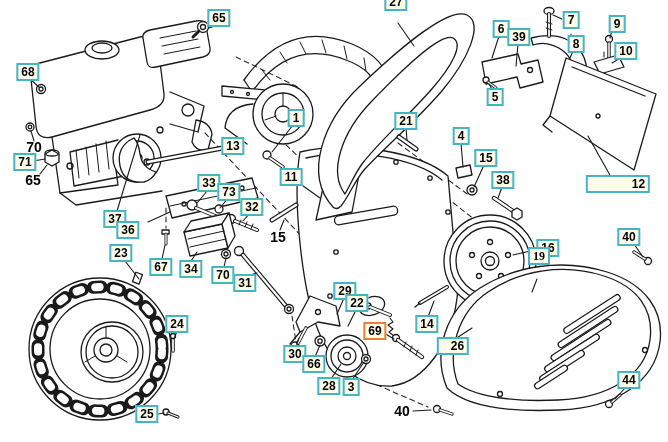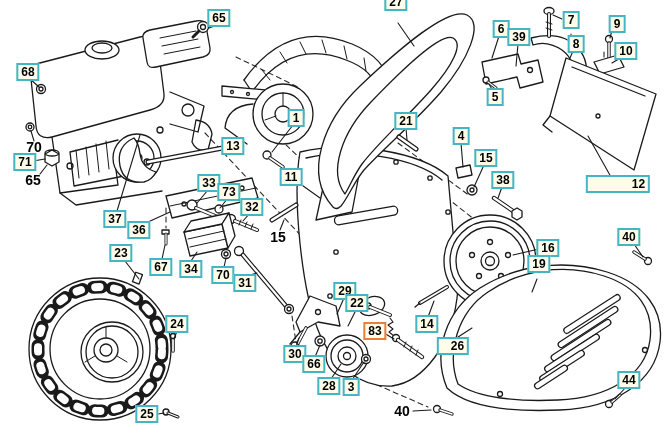--- a/index.html
+++ b/index.html
@@ -335,35 +335,35 @@
       <div class="callout boxed" style="left: 25px; top: 162px;">71</div>
       <div class="callout boxed" style="left: 486px; top: 158px;">15</div>
       <div class="callout plain" style="left: 33px; top: 180px;">65</div>
       <div class="callout boxed" style="left: 291px; top: 177px;">11</div>
       <div class="callout boxed" style="left: 503px; top: 180px;">38</div>
       <div class="callout boxed" style="left: 209px; top: 183px;">33</div>
       <div class="callout boxed" style="left: 618px; top: 184px; padding-left: 44px;">12</div>
       <div class="callout boxed" style="left: 229px; top: 192px;">73</div>
       <div class="callout boxed" style="left: 252px; top: 207px;">32</div>
       <div class="callout boxed" style="left: 115px; top: 219px;">37</div>
-      <div class="callout boxed" style="left: 139px; top: 230px;">36</div>
+      <div class="callout boxed" style="left: 128px; top: 230px;">36</div>
       <div class="callout plain" style="left: 278px; top: 237px;">15</div>
       <div class="callout boxed" style="left: 629px; top: 237px;">40</div>
       <div class="callout boxed" style="left: 548px; top: 248px;">16</div>
       <div class="callout boxed" style="left: 121px; top: 253px;">23</div>
       <div class="callout boxed" style="left: 161px; top: 267px;">67</div>
       <div class="callout boxed" style="left: 191px; top: 269px;">34</div>
-      <div class="callout boxed" style="left: 539px; top: 264px;">19</div>
+      <div class="callout boxed" style="left: 539px; top: 256px; font-family: Liberation Serif, serif;">19</div>
       <div class="callout boxed" style="left: 223px; top: 275px;">70</div>
       <div class="callout boxed" style="left: 245px; top: 283px;">31</div>
       <div class="callout boxed" style="left: 345px; top: 291px;">29</div>
       <div class="callout boxed" style="left: 357px; top: 303px;">22</div>
       <div class="callout boxed" style="left: 177px; top: 324px;">24</div>
       <div class="callout boxed" style="left: 427px; top: 324px;">14</div>
-      <div class="callout highlighted" style="left: 375px; top: 331px;">83</div>
+      <div class="callout highlighted" style="left: 375px; top: 331px;">69</div>
       <div class="callout boxed" style="left: 453px; top: 346px; padding-left: 12px;">26</div>
       <div class="callout boxed" style="left: 295px; top: 354px;">30</div>
       <div class="callout boxed" style="left: 314px; top: 364px;">66</div>
       <div class="callout boxed" style="left: 629px; top: 380px;">44</div>
       <div class="callout boxed" style="left: 329px; top: 386px;">28</div>
       <div class="callout boxed" style="left: 351px; top: 387px;">3</div>
       <div class="callout plain" style="left: 402px; top: 411px;">40</div>
       <div class="callout boxed" style="left: 147px; top: 414px;">25</div>
     </div>
 

